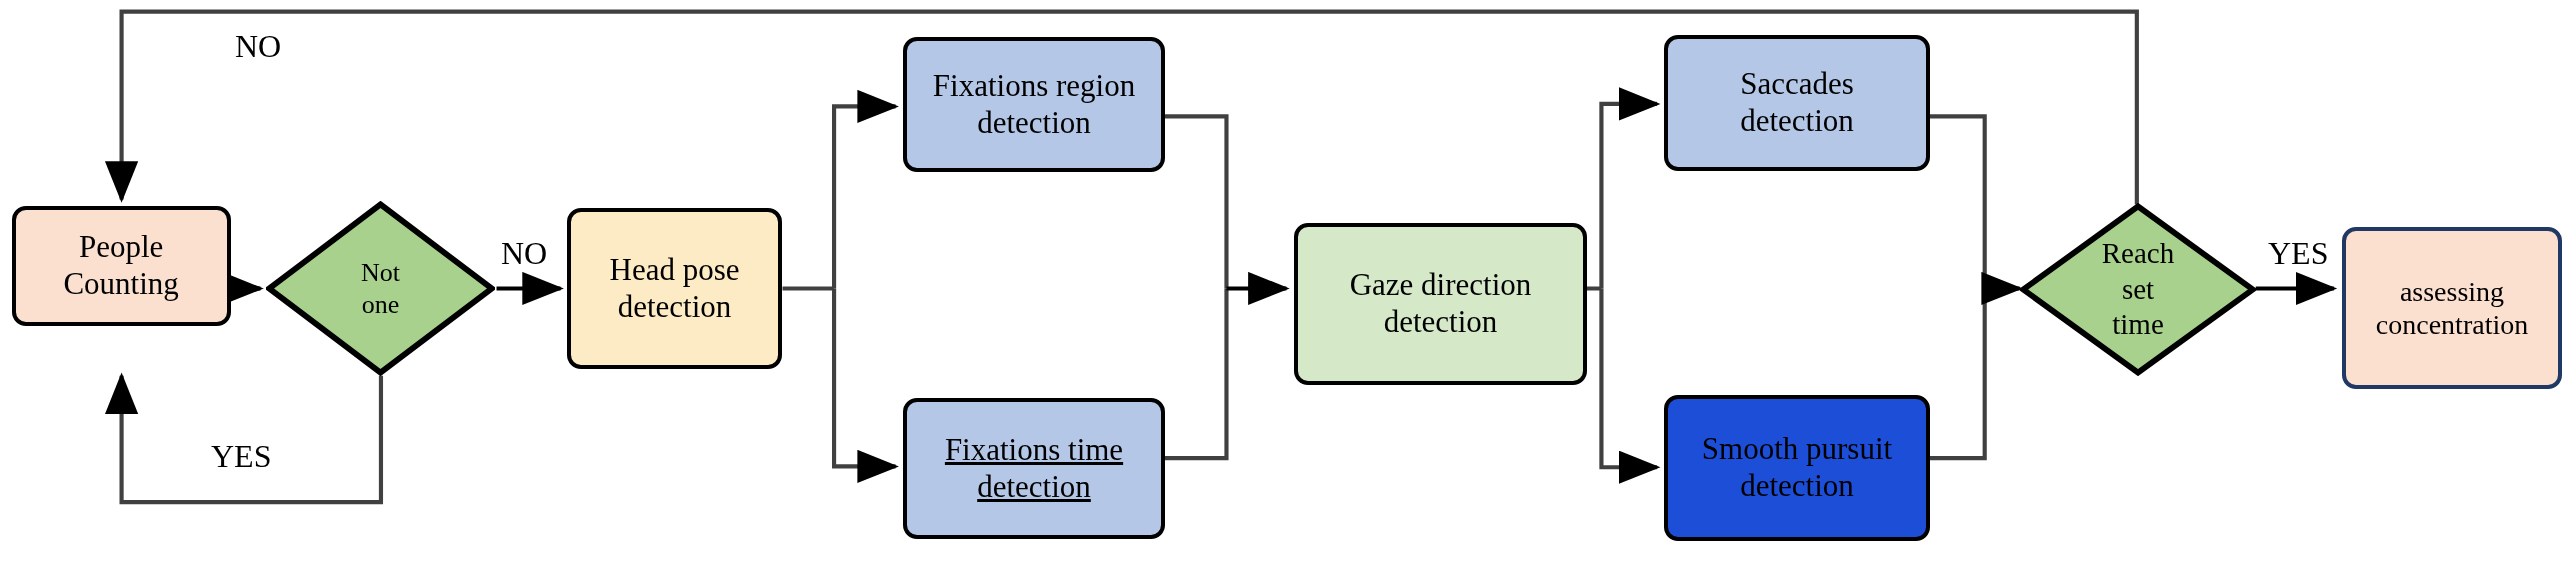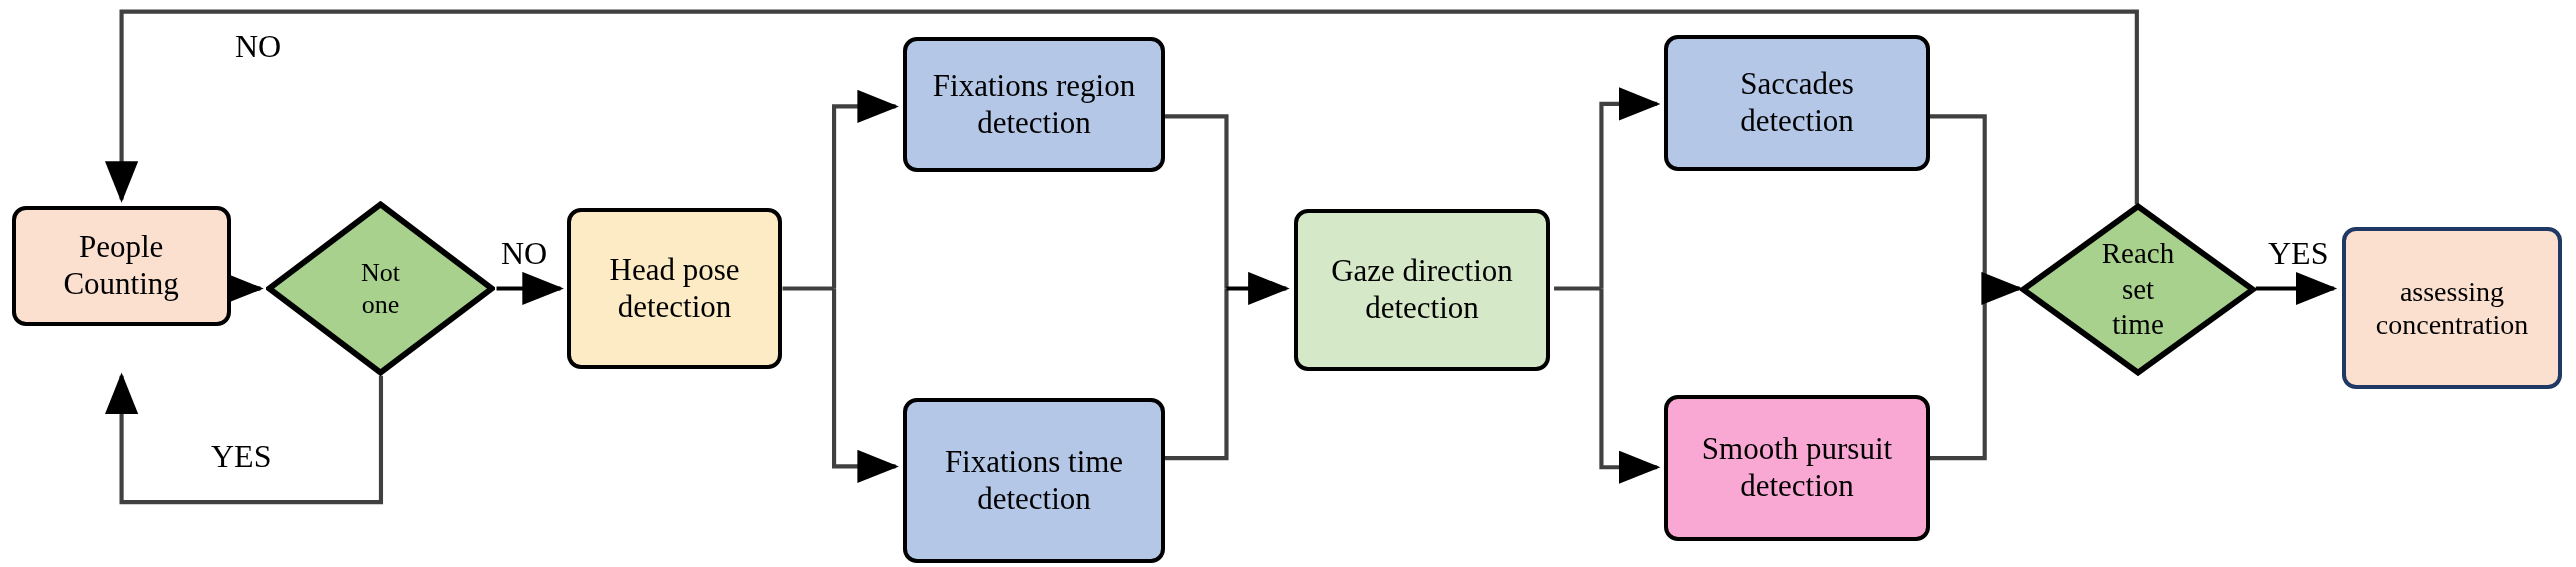--- a/index.html
+++ b/index.html
@@ -118,36 +118,36 @@
   <div class="node rect" style="left:567px;top:208px;width:215px;height:161px;background:#FCEBC4;">
     <span>Head pose
 detection</span>
   </div>
 
   <div class="node rect" style="left:903px;top:37px;width:262px;height:135px;background:#B4C7E7;">
     <span>Fixations region
 detection</span>
   </div>
 
-  <div class="node rect" style="left:903px;top:398px;width:262px;height:165px;background:#B4C7E7;">
+  <div class="node rect" style="left:903px;top:398px;width:262px;height:141px;background:#B4C7E7;text-decoration:underline;">
     <span>Fixations time
 detection</span>
   </div>
 
-  <div class="node rect" style="left:1294px;top:209px;width:256px;height:162px;background:#D5E8C8;">
+  <div class="node rect" style="left:1294px;top:223px;width:293px;height:162px;background:#D5E8C8;">
     <span>Gaze direction
 detection</span>
   </div>
 
   <div class="node rect" style="left:1664px;top:35px;width:266px;height:136px;background:#B4C7E7;">
     <span>Saccades
 detection</span>
   </div>
 
-  <div class="node rect" style="left:1664px;top:395px;width:266px;height:146px;background:#f9a8d4;">
+  <div class="node rect" style="left:1664px;top:395px;width:266px;height:146px;background:#1d4ed8;">
     <span>Smooth pursuit
 detection</span>
   </div>
 
   <div class="diamond-wrap" style="left:2020px;top:203px;width:236px;height:173px;">
     <svg width="236" height="173" viewBox="0 0 284 208" xmlns="http://www.w3.org/2000/svg">
       <polygon points="142,4 280,104 142,204 4,104" fill="#A9D18E" stroke="#000000" stroke-width="7"></polygon>
     </svg>
     <div class="diamond-label" style="font-size:29px;">Reach
 set

